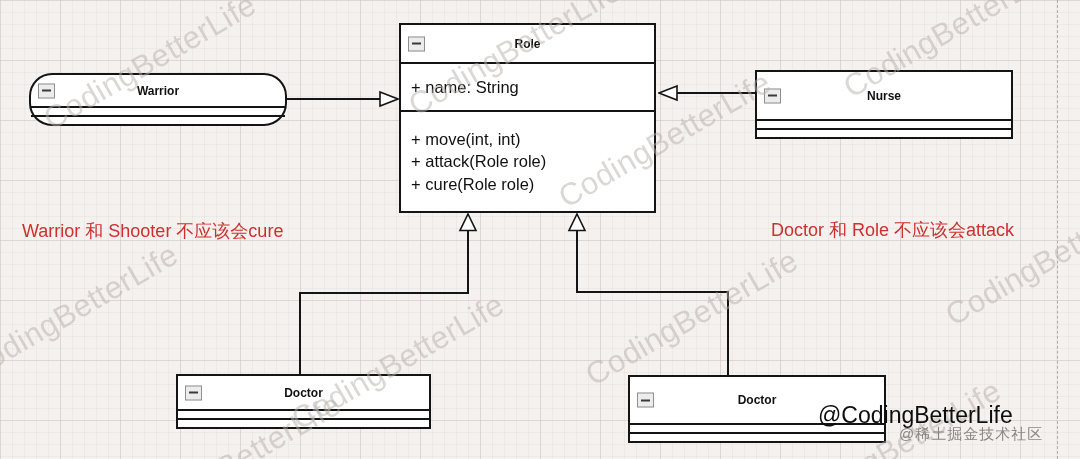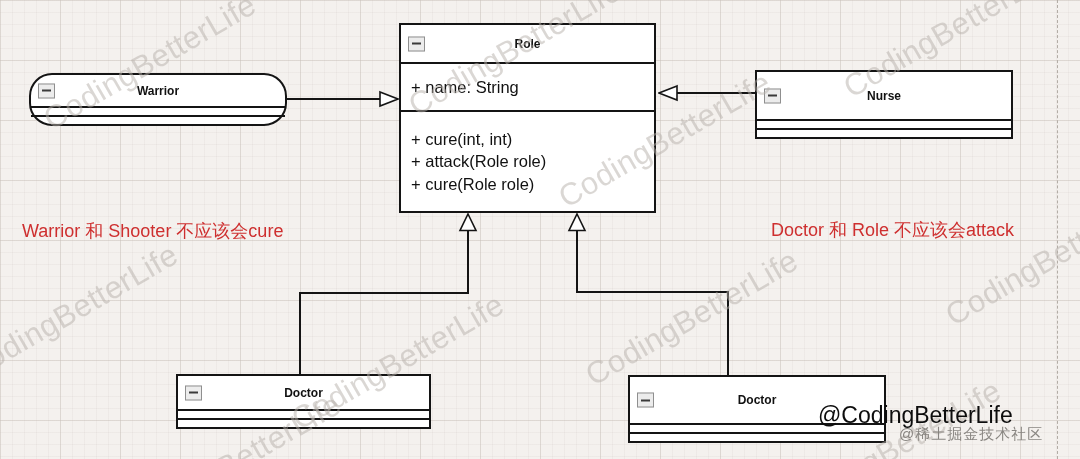--- a/index.html
+++ b/index.html
@@ -90,21 +90,21 @@
     <div class="titlebar" style="flex:0 0 37px;">
       <span class="collapse"></span>
       <span>Role</span>
     </div>
     <div class="sep"></div>
     <div class="attrs" style="flex:0 0 46px;border-radius:20px;">
       <span>+ name: String</span>
     </div>
     <div class="sep"></div>
     <div class="methods">
-      <span>+ cure(int, int)</span>
+      <span>+ move(int, int)</span>
       <span>+ attack(Role role)</span>
       <span>+ cure(Role role)</span>
     </div>
   </div>
 
   <div class="cls" style="left:29px;top:73px;width:258px;height:53px;border-radius:23px;">
     <div class="titlebar grow">
       <span class="collapse"></span>
       <span>Warrior</span>
     </div>

